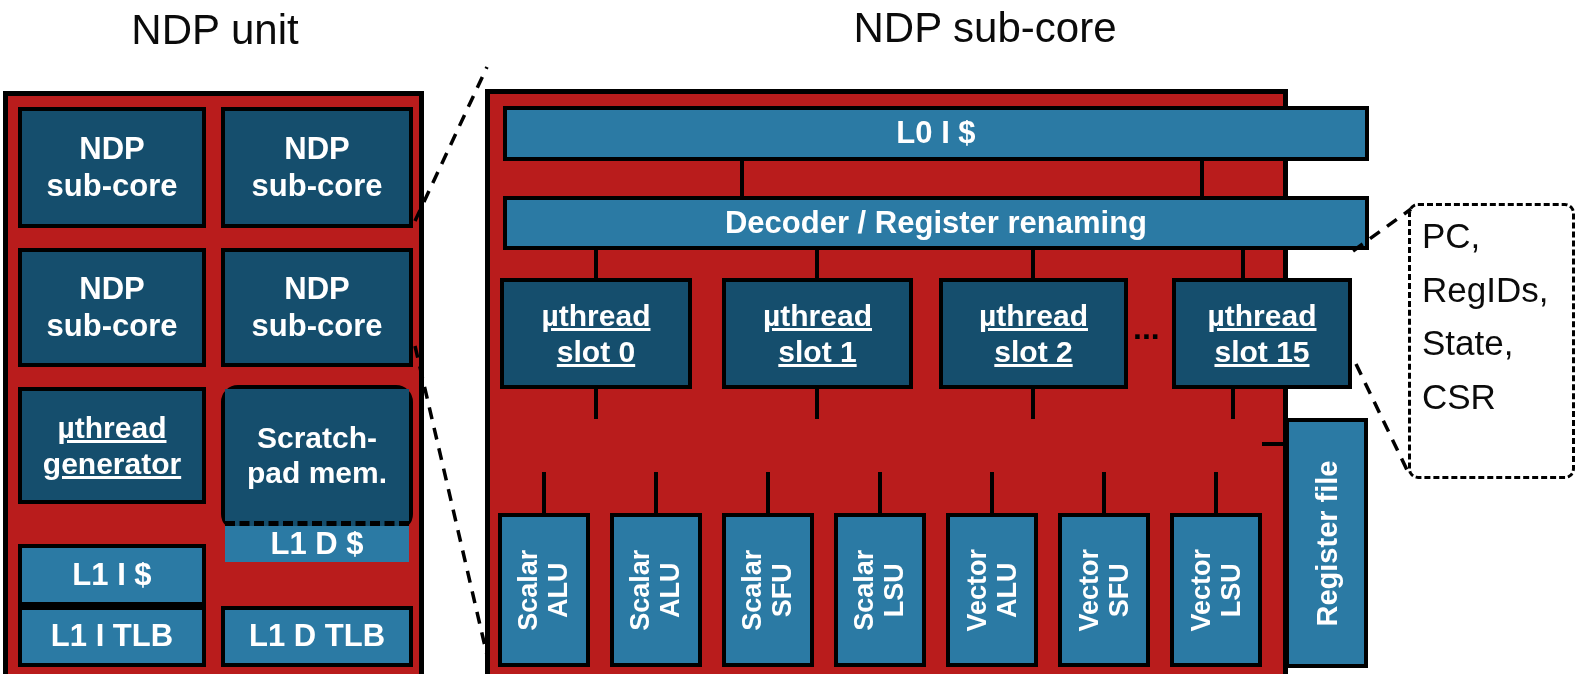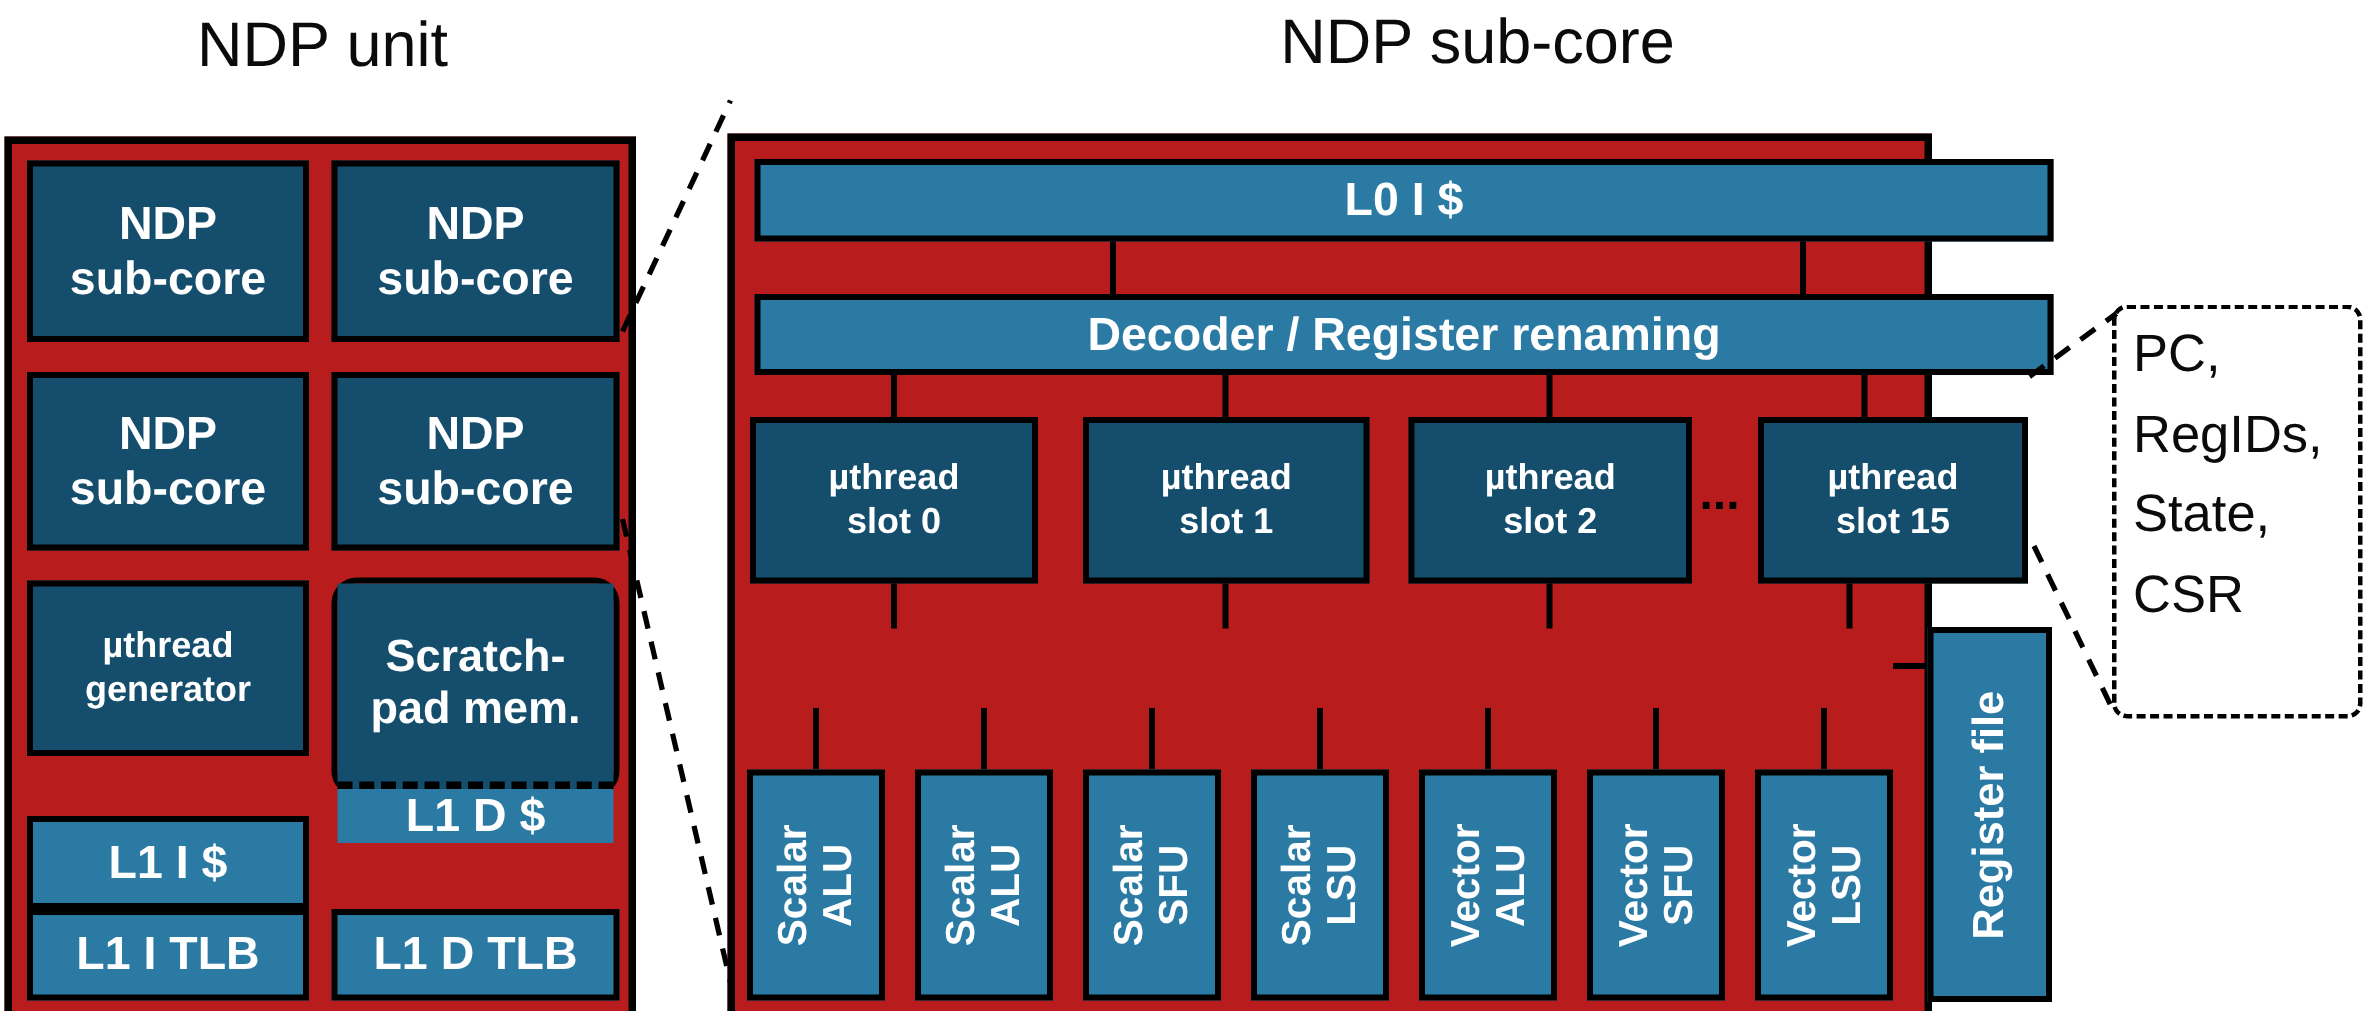--- a/index.html
+++ b/index.html
@@ -34,21 +34,21 @@
     align-items: center;
     justify-content: center;
     text-align: center;
     color: #ffffff;
     font-weight: 700;
     line-height: 1.17;
   }
   .dark  { background: #154e6d; }
   .mid   { background: #2b7aa4; }
   .lbl-lg { font-size: 31px; }
-  .lbl-md { font-size: 24px; }
+  .lbl-md { font-size: 30px; text-decoration: underline; }
   .vline, .hline {
     position: absolute;
     background: #000000;
   }
   .vline { width: 4px; }
   .hline { height: 4px; }
   .combined {
     position: absolute;
     border: 4px solid #000000;
     display: flex;

